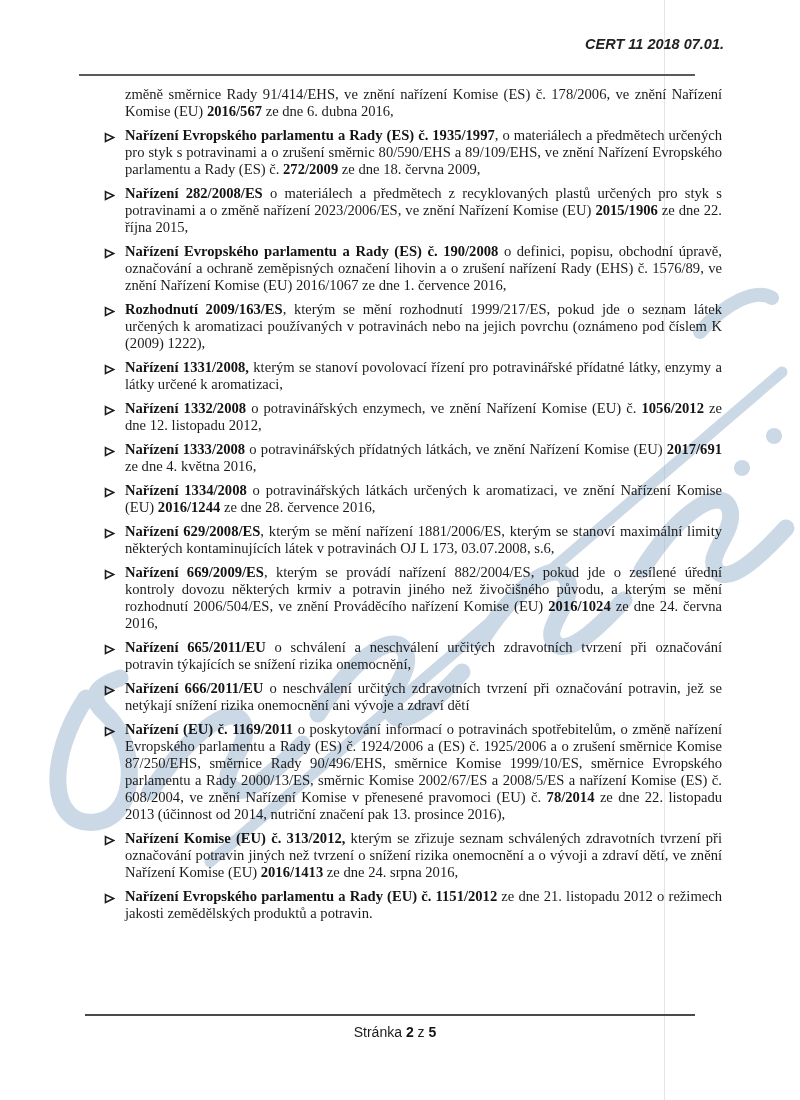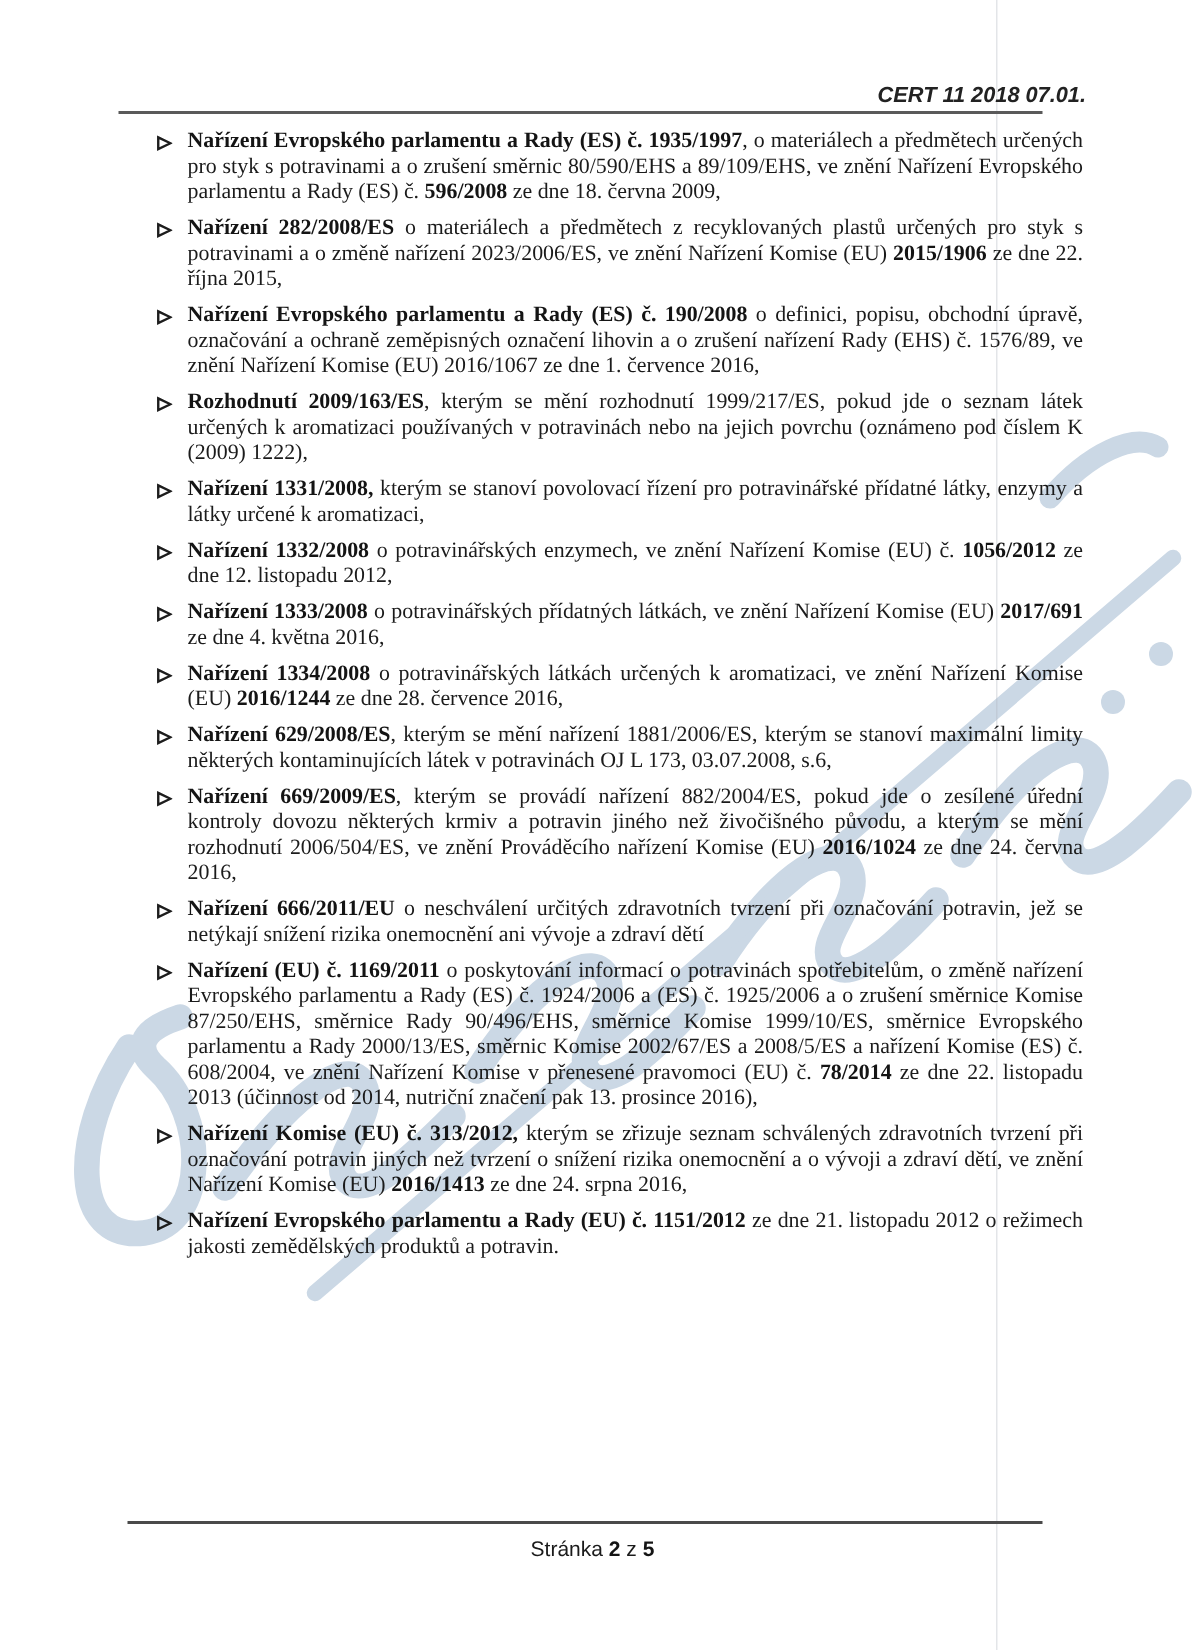--- a/index.html
+++ b/index.html
@@ -14,21 +14,20 @@
   .page{position:absolute;inset:0;}
   .watermark{position:absolute;left:0;top:0;z-index:0;}
   .scan-line{position:absolute;top:0;left:664px;width:1px;height:1100px;
     background:rgba(175,180,190,0.35);z-index:0;}
   .doc-code{
     position:absolute;top:36px;right:76px;
     font-family:"Liberation Sans", sans-serif;
     font-style:italic;font-weight:bold;
     font-size:14.5px;color:#222;
     z-index:2;
-    margin-top:20px;
   }
   .header-rule{
     position:absolute;top:74px;left:79px;width:616px;height:0;
     border-top:2px solid #5a5a5a;z-index:2;
   }
   .content{
     position:absolute;top:86px;left:103px;width:619px;z-index:1;
   }
   .reg-text{
     font-size:14.6px;line-height:17px;text-align:justify;
@@ -71,24 +70,25 @@
       <circle cx="774" cy="436" r="8" fill="#cbd8e5" stroke="none"></circle>
     </g>
   </svg>
 
   <div class="scan-line"></div>
 
   <div class="doc-code">CERT 11 2018 07.01.</div>
   <div class="header-rule"></div>
 
   <div class="content">
+    <p class="intro reg-text">změně směrnice Rady 91/414/EHS, ve znění nařízení Komise (ES) č. 178/2006, ve znění Nařízení Komise (EU) <b>2016/567</b> ze dne 6. dubna 2016,</p>
     <div id="items">
         <div class="reg-item reg-text"><span class="bullet"><svg width="11" height="11" viewBox="0 0 11 11">
               <path d="M1.5 1.6 L9.6 5.5 L1.5 9.4 Z" fill="none" stroke="#1d1d1d" stroke-width="1.6"></path>
-            </svg></span><span class="item-text"><b>Nařízení Evropského parlamentu a Rady (ES) č. 1935/1997</b>, o materiálech a předmětech určených pro styk s potravinami a o zrušení směrnic 80/590/EHS a 89/109/EHS, ve znění Nařízení Evropského parlamentu a Rady (ES) č. <b>596/2008</b> ze dne 18. června 2009,</span></div>
+            </svg></span><span class="item-text"><b>Nařízení Evropského parlamentu a Rady (ES) č. 1935/1997</b>, o materiálech a předmětech určených pro styk s potravinami a o zrušení směrnic 80/590/EHS a 89/109/EHS, ve znění Nařízení Evropského parlamentu a Rady (ES) č. <b>272/2009</b> ze dne 18. června 2009,</span></div>
         <div class="reg-item reg-text"><span class="bullet"><svg width="11" height="11" viewBox="0 0 11 11">
               <path d="M1.5 1.6 L9.6 5.5 L1.5 9.4 Z" fill="none" stroke="#1d1d1d" stroke-width="1.6"></path>
             </svg></span><span class="item-text"><b>Nařízení 282/2008/ES</b> o materiálech a předmětech z recyklovaných plastů určených pro styk s potravinami a o změně nařízení 2023/2006/ES, ve znění Nařízení Komise (EU) <b>2015/1906</b> ze dne 22. října 2015,</span></div>
         <div class="reg-item reg-text"><span class="bullet"><svg width="11" height="11" viewBox="0 0 11 11">
               <path d="M1.5 1.6 L9.6 5.5 L1.5 9.4 Z" fill="none" stroke="#1d1d1d" stroke-width="1.6"></path>
             </svg></span><span class="item-text"><b>Nařízení Evropského parlamentu a Rady (ES) č. 190/2008</b> o definici, popisu, obchodní úpravě, označování a ochraně zeměpisných označení lihovin a o zrušení nařízení Rady (EHS) č. 1576/89, ve znění Nařízení Komise (EU) 2016/1067 ze dne 1. července 2016,</span></div>
         <div class="reg-item reg-text"><span class="bullet"><svg width="11" height="11" viewBox="0 0 11 11">
               <path d="M1.5 1.6 L9.6 5.5 L1.5 9.4 Z" fill="none" stroke="#1d1d1d" stroke-width="1.6"></path>
             </svg></span><span class="item-text"><b>Rozhodnutí 2009/163/ES</b>, kterým se mění rozhodnutí 1999/217/ES, pokud jde o seznam látek určených k aromatizaci používaných v potravinách nebo na jejich povrchu (oznámeno pod číslem K (2009) 1222),</span></div>
         <div class="reg-item reg-text"><span class="bullet"><svg width="11" height="11" viewBox="0 0 11 11">
@@ -104,20 +104,23 @@
               <path d="M1.5 1.6 L9.6 5.5 L1.5 9.4 Z" fill="none" stroke="#1d1d1d" stroke-width="1.6"></path>
             </svg></span><span class="item-text"><b>Nařízení 1334/2008</b> o potravinářských látkách určených k aromatizaci, ve znění Nařízení Komise (EU) <b>2016/1244</b> ze dne 28. července 2016,</span></div>
         <div class="reg-item reg-text"><span class="bullet"><svg width="11" height="11" viewBox="0 0 11 11">
               <path d="M1.5 1.6 L9.6 5.5 L1.5 9.4 Z" fill="none" stroke="#1d1d1d" stroke-width="1.6"></path>
             </svg></span><span class="item-text"><b>Nařízení 629/2008/ES</b>, kterým se mění nařízení 1881/2006/ES, kterým se stanoví maximální limity některých kontaminujících látek v potravinách  OJ L 173, 03.07.2008, s.6,</span></div>
         <div class="reg-item reg-text"><span class="bullet"><svg width="11" height="11" viewBox="0 0 11 11">
               <path d="M1.5 1.6 L9.6 5.5 L1.5 9.4 Z" fill="none" stroke="#1d1d1d" stroke-width="1.6"></path>
             </svg></span><span class="item-text"><b>Nařízení 669/2009/ES</b>, kterým se provádí nařízení  882/2004/ES, pokud jde o zesílené úřední kontroly dovozu některých krmiv a potravin jiného než živočišného původu, a kterým se mění rozhodnutí 2006/504/ES, ve znění Prováděcího nařízení Komise (EU) <b>2016/1024</b> ze dne 24. června 2016,</span></div>
         <div class="reg-item reg-text"><span class="bullet"><svg width="11" height="11" viewBox="0 0 11 11">
               <path d="M1.5 1.6 L9.6 5.5 L1.5 9.4 Z" fill="none" stroke="#1d1d1d" stroke-width="1.6"></path>
+            </svg></span><span class="item-text"><b>Nařízení 665/2011/EU</b> o schválení a neschválení určitých zdravotních tvrzení při označování potravin týkajících se snížení rizika onemocnění,</span></div>
+        <div class="reg-item reg-text"><span class="bullet"><svg width="11" height="11" viewBox="0 0 11 11">
+              <path d="M1.5 1.6 L9.6 5.5 L1.5 9.4 Z" fill="none" stroke="#1d1d1d" stroke-width="1.6"></path>
             </svg></span><span class="item-text"><b>Nařízení 666/2011/EU</b> o neschválení určitých zdravotních tvrzení při označování potravin, jež se netýkají snížení rizika onemocnění ani vývoje a zdraví dětí</span></div>
         <div class="reg-item reg-text"><span class="bullet"><svg width="11" height="11" viewBox="0 0 11 11">
               <path d="M1.5 1.6 L9.6 5.5 L1.5 9.4 Z" fill="none" stroke="#1d1d1d" stroke-width="1.6"></path>
             </svg></span><span class="item-text"><b>Nařízení (EU) č. 1169/2011</b>  o poskytování informací o potravinách spotřebitelům, o změně nařízení Evropského parlamentu a Rady (ES) č. 1924/2006 a (ES) č. 1925/2006 a o zrušení směrnice Komise 87/250/EHS, směrnice Rady 90/496/EHS, směrnice Komise 1999/10/ES, směrnice Evropského parlamentu a Rady 2000/13/ES, směrnic Komise 2002/67/ES a 2008/5/ES a nařízení Komise (ES) č. 608/2004, ve znění Nařízení Komise v přenesené pravomoci (EU) č. <b>78/2014</b> ze dne 22. listopadu 2013 (účinnost od 2014, nutriční značení pak 13. prosince 2016),</span></div>
         <div class="reg-item reg-text"><span class="bullet"><svg width="11" height="11" viewBox="0 0 11 11">
               <path d="M1.5 1.6 L9.6 5.5 L1.5 9.4 Z" fill="none" stroke="#1d1d1d" stroke-width="1.6"></path>
             </svg></span><span class="item-text"><b>Nařízení Komise (EU) č. 313/2012,</b> kterým se zřizuje seznam schválených zdravotních tvrzení při označování potravin jiných než tvrzení o snížení rizika onemocnění a o vývoji a zdraví dětí, ve znění Nařízení Komise (EU) <b>2016/1413</b> ze dne 24. srpna 2016,</span></div>
         <div class="reg-item reg-text"><span class="bullet"><svg width="11" height="11" viewBox="0 0 11 11">
               <path d="M1.5 1.6 L9.6 5.5 L1.5 9.4 Z" fill="none" stroke="#1d1d1d" stroke-width="1.6"></path>
             </svg></span><span class="item-text"><b>Nařízení Evropského parlamentu a Rady (EU) č. 1151/2012</b> ze dne 21. listopadu 2012 o režimech jakosti zemědělských produktů a potravin.</span></div>

